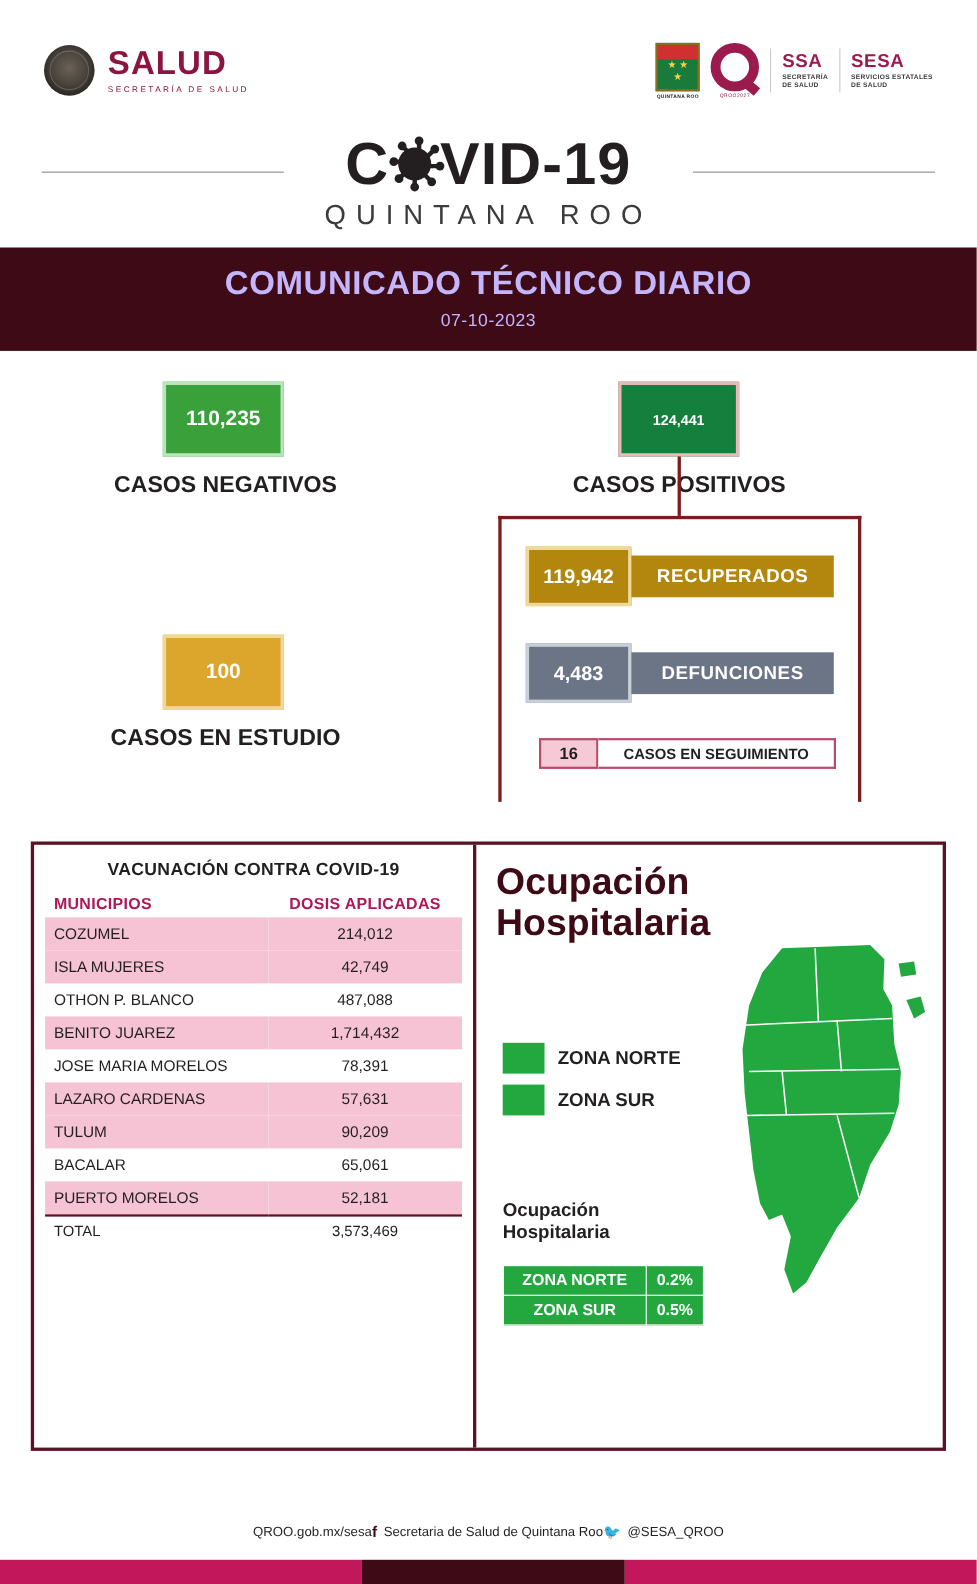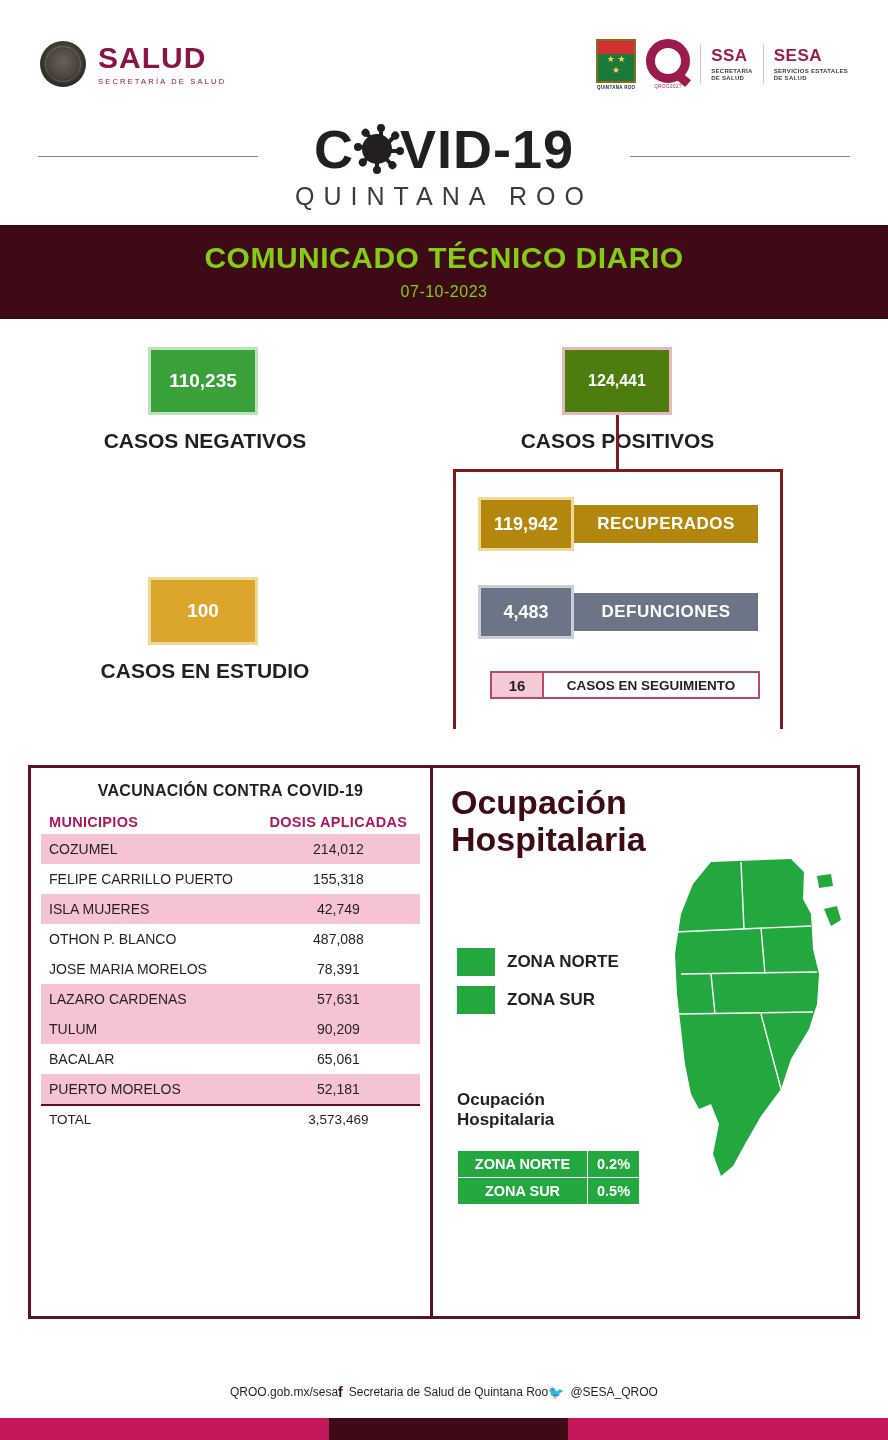--- a/index.html
+++ b/index.html
@@ -102,21 +102,21 @@
   }
   .rule-left, .rule-right {
     position: absolute; top: 46px; height: 1px; background: #8a8a8a;
   }
   .rule-left { left: 38px; width: 220px; }
   .rule-right { right: 38px; width: 220px; }
 
   
   .banner {
     background: #3d0a16;
-    color: #84cc16;
+    color: #c4b5fd;
     text-align: center;
     padding: 16px 0 18px 0;
   }
   .banner h1 { font-size: 30px; letter-spacing: .5px; font-weight: bold; }
   .banner .date { font-size: 16px; margin-top: 8px; font-weight: 400; letter-spacing: .5px;}
 
   
   .stats { position: relative; height: 445px; }
 
   .box {
@@ -126,21 +126,21 @@
   }
   .neg-box {
     left: 148px; top: 28px; width: 110px; height: 68px;
     background: #3aa03a; border: 3px solid #b9e3b9; color: #fff; font-size: 19px;
   }
   .neg-label { position: absolute; left: 95px; top: 110px; width: 220px; text-align: center;
     font-size: 21px; font-weight: bold; }
 
   .pos-box {
     left: 562px; top: 28px; width: 110px; height: 68px;
-    background: #4d7c0f; border: 3px solid #e8b9b9; color: #fff; font-size: 16px;
+    background: #15803d; border: 3px solid #e8b9b9; color: #fff; font-size: 13px;
   }
   .pos-label { position: absolute; left: 505px; top: 110px; width: 225px; text-align:center;
     font-size: 21px; font-weight: bold; }
 
   .study-box {
     left: 148px; top: 258px; width: 110px; height: 68px;
     background: #dba62b; border: 3px solid #f0d79a; color: #fff; font-size: 19px;
   }
   .study-label { position: absolute; left: 85px; top: 340px; width: 240px; text-align:center;
     font-size: 21px; font-weight: bold;}
@@ -346,31 +346,31 @@
         <tr>
           <th class="mun">MUNICIPIOS</th>
           <th class="dos">DOSIS APLICADAS</th>
         </tr>
       </thead>
       <tbody>
         <tr class="alt">
           <td class="mun">COZUMEL</td>
           <td class="dos">214,012</td>
         </tr>
-        <tr>
-          <td class="mun">FELIPE CARRILLO PUERTO</td>
-          <td class="dos">155,318</td>
-        </tr>
         <tr class="alt">
           <td class="mun">ISLA MUJERES</td>
           <td class="dos">42,749</td>
         </tr>
         <tr>
           <td class="mun">OTHON P. BLANCO</td>
           <td class="dos">487,088</td>
+        </tr>
+        <tr class="alt">
+          <td class="mun">BENITO JUAREZ</td>
+          <td class="dos">1,714,432</td>
         </tr>
         <tr>
           <td class="mun">JOSE MARIA MORELOS</td>
           <td class="dos">78,391</td>
         </tr>
         <tr class="alt">
           <td class="mun">LAZARO CARDENAS</td>
           <td class="dos">57,631</td>
         </tr>
         <tr class="alt">

